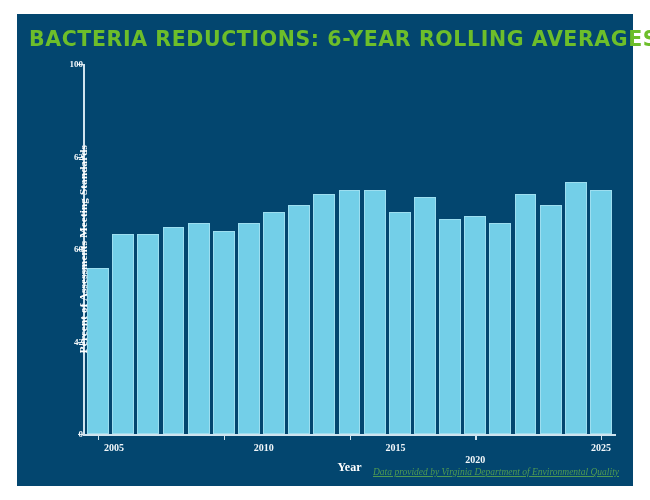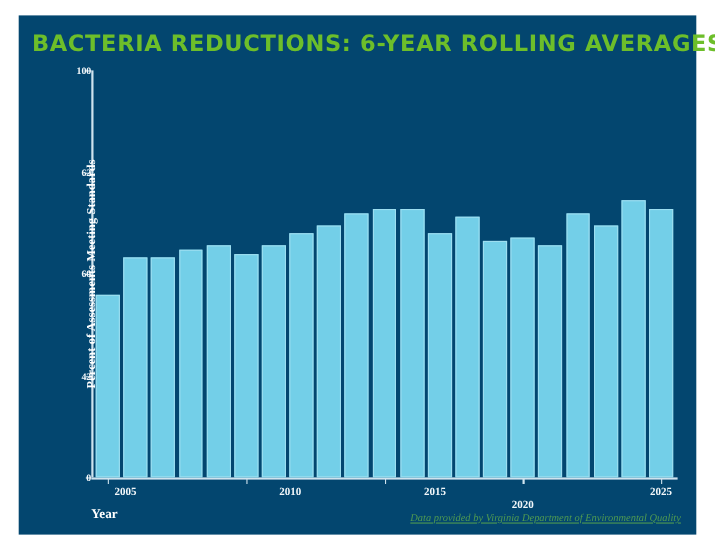--- a/index.html
+++ b/index.html
@@ -124,20 +124,21 @@
     font-family: "Liberation Serif", serif;
     font-weight: bold;
     font-size: 11px;
     letter-spacing: 0.2px;
   }
   #x-axis-label {
     position: absolute;
     left: 0;
     top: 396px;
     width: 533px;
+    text-align: center;
     color: #ffffff;
     font-family: "Liberation Serif", serif;
     font-weight: bold;
     font-size: 12px;
   }
   #attribution {
     position: absolute;
     right: 14px;
     bottom: 9px;
     color: #4f9a52;

